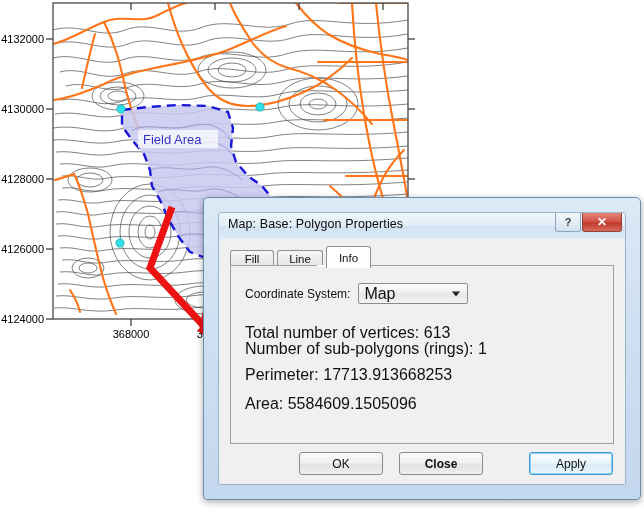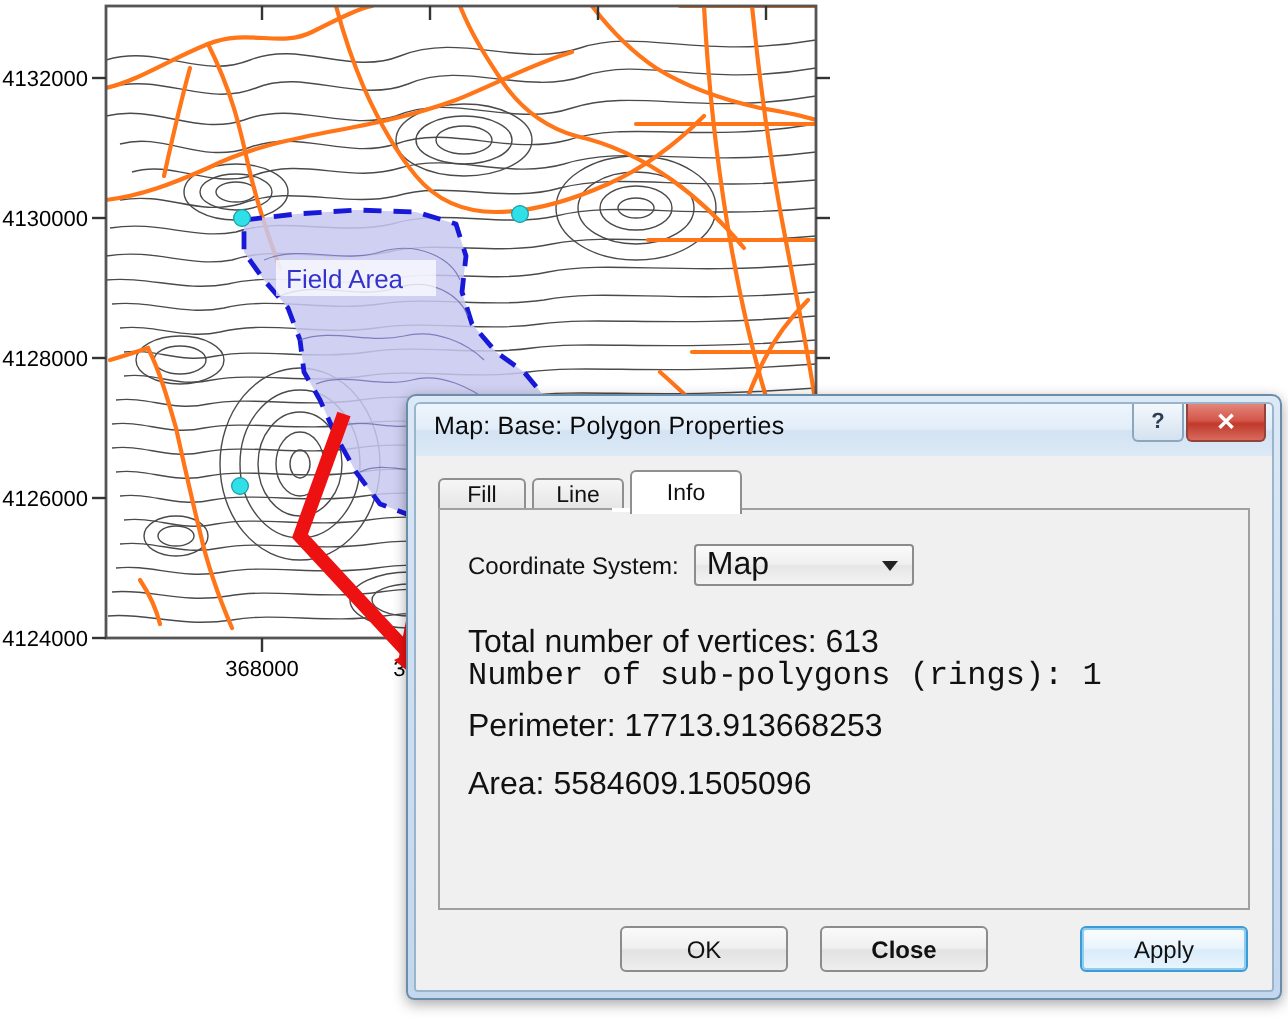--- a/index.html
+++ b/index.html
@@ -33,21 +33,21 @@
 
   
   #dialog{
     position:absolute;
     left:203px;top:197px;
     width:438px;height:303px;
     box-sizing:border-box;
     border:1px solid #6b8daa;
     border-radius:5px 5px 4px 4px;
     background:linear-gradient(180deg,#dce9f6 0%, #cfe0f2 40%, #c3d7ee 100%);
-    padding:3px;
+    padding:14px;
     box-shadow:0 2px 7px rgba(0,0,0,0.35);
   }
   #dialog-inner{
     position:relative;
     width:100%;height:100%;
     box-sizing:border-box;
     border:1px solid #9ab4cc;
     border-radius:3px 3px 2px 2px;
     background:#f0f0f0;
     overflow:hidden;
@@ -368,36 +368,36 @@
       <div id="title-text">Map: Base: Polygon Properties</div>
       <div class="tb-btn" id="help-btn">?</div>
       <div class="tb-btn" id="close-btn">✕</div>
     </div>
 
     <div id="body-area">
 
       <div id="tabstrip">
         <div class="tab" style="left:0px;width:44px;">Fill</div>
         <div class="tab" style="left:47px;width:46px;">Line</div>
-        <div class="tab active" style="left:96px;width:56px;">Info</div>
+        <div class="tab active" style="left:96px;width:45px;">Info</div>
       </div>
 
       <div id="tabpanel">
         <div id="tabpanel-cap" style="left:86px;width:43px;"></div>
 
         <div class="cs-row">
           <span class="cs-label">Coordinate System:</span>
           <div class="combo">
             <span>Map</span>
             <span class="combo-arrow"></span>
           </div>
         </div>
 
         <div class="info-line" style="top:58px;">Total number of vertices: 613</div>
-        <div class="info-line" style="top:74px;font-family:Liberation Mono, monospace;">Number of sub-polygons (rings): 1</div>
+        <div class="info-line" style="top:74px;">Number of sub-polygons (rings): 1</div>
         <div class="info-line" style="top:100px;">Perimeter: 17713.913668253</div>
         <div class="info-line" style="top:129px;">Area: 5584609.1505096</div>
       </div>
 
       <div id="footer">
         <div class="dlg-btn" id="btn-ok">OK</div>
         <div class="dlg-btn" id="btn-close">Close</div>
         <div class="dlg-btn default" id="btn-apply">Apply</div>
       </div>
 

